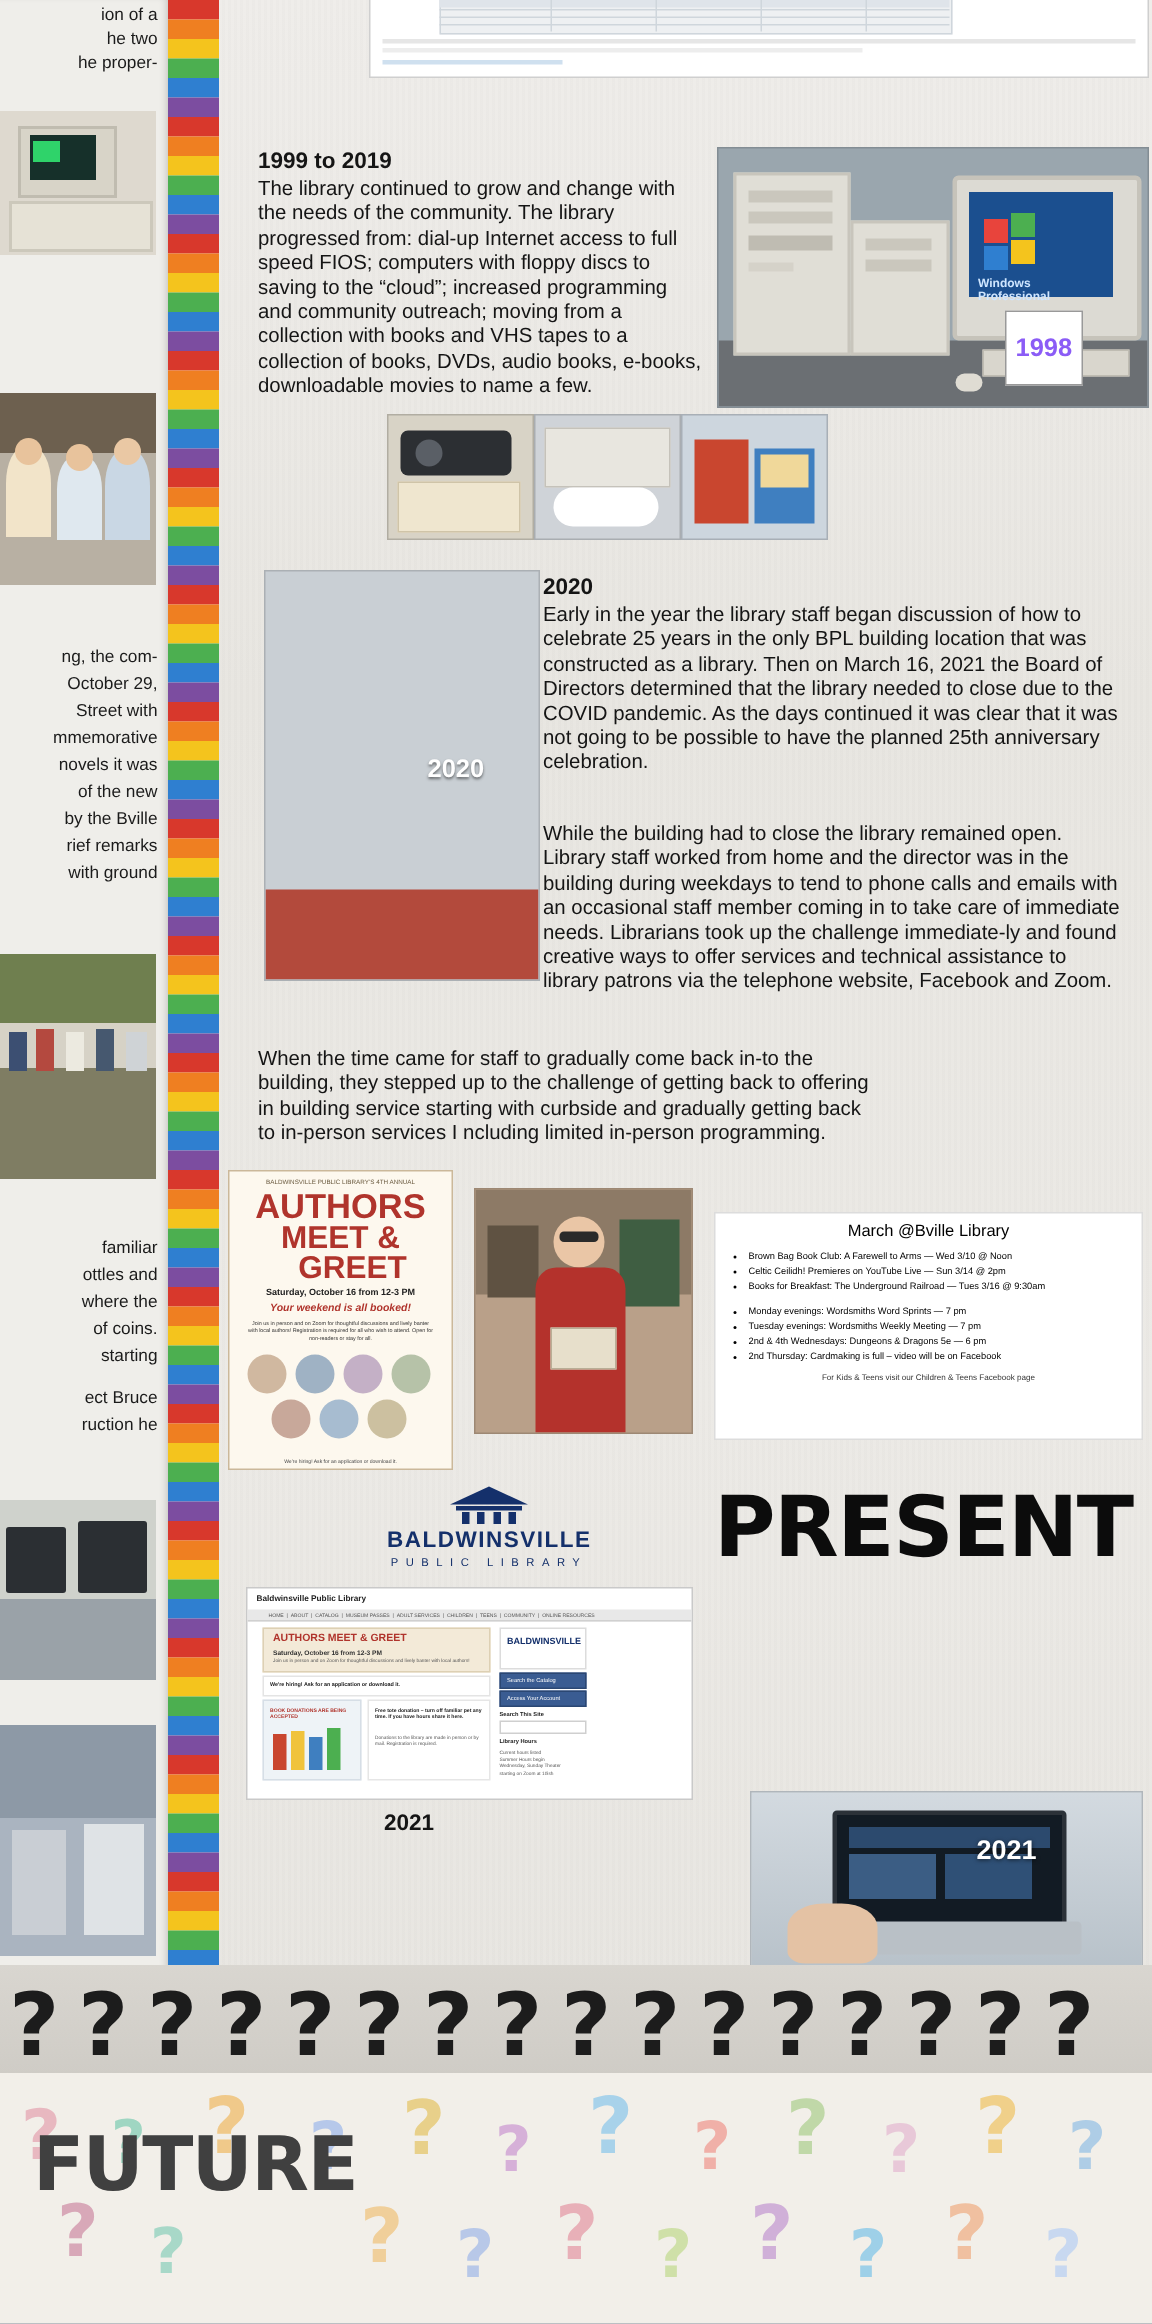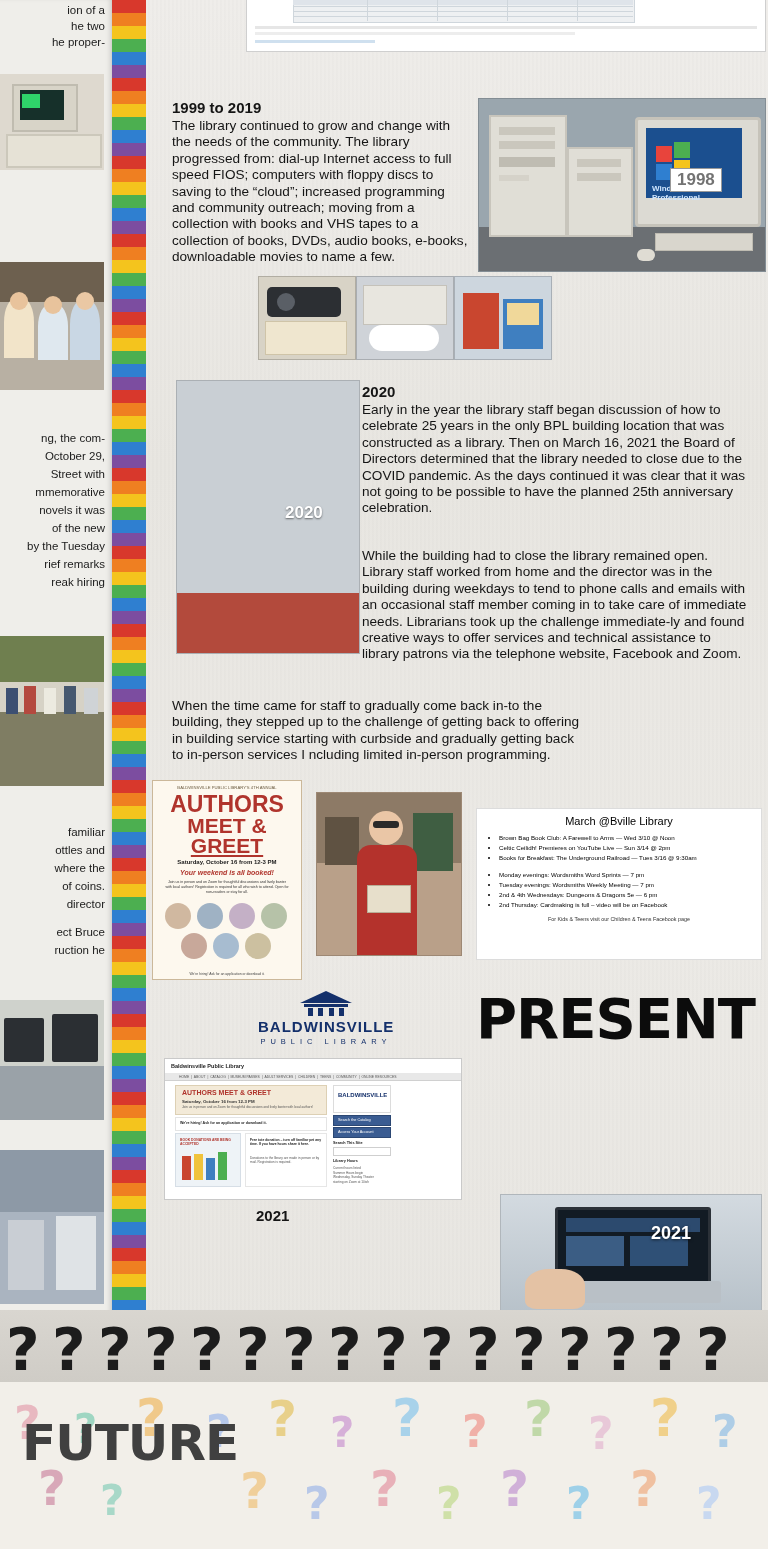--- a/index.html
+++ b/index.html
@@ -23,22 +23,22 @@
 
   
   .spine{position:absolute;left:112px;top:0;width:34px;height:1320px;overflow:hidden;
      background:#f4f3ef;}
   .spine i{display:block;height:13px;width:100%;}
 
   
   .txt{position:absolute;color:#151515;font-size:13.6px;line-height:16.4px;}
   .hd{font-weight:bold;}
   .photo{position:absolute;overflow:hidden;background:#cfd4d8;border:1px solid rgba(0,0,0,.15);}
-  .cap-year{position:absolute;background:#fff;color:#737373;font-weight:bold;
-     font-size:17px;padding:1px 6px;border:1px solid #999;}
+  .cap-year{position:absolute;background:#fff;color:#8b5cf6;font-weight:bold;
+     font-size:17px;padding:14px 6px;border:1px solid #999;margin-top:39px;}
 
   
   .present{position:absolute;font-family:"DejaVu Sans", sans-serif;font-weight:bold;
      font-size:56px;letter-spacing:-1px;color:#0c0c0c;}
   .future{position:absolute;font-family:"DejaVu Sans", sans-serif;font-weight:bold;
      font-size:50px;letter-spacing:-1px;color:#404040;}
 
   
   .qband{position:absolute;left:0;top:1310px;width:768px;height:239px;background:#f2efe9;
      overflow:hidden;}
@@ -136,40 +136,40 @@
       <div style="position:absolute;left:44px;top:34px;width:18px;height:18px;border-radius:50%;background:#e8c39c;"></div>
       <div style="position:absolute;left:76px;top:30px;width:18px;height:18px;border-radius:50%;background:#eac8a4;"></div>
     </div>
 
     <div class="lp-text" style="top:432px;">ng, the com-</div>
     <div class="lp-text" style="top:450px;">October 29,</div>
     <div class="lp-text" style="top:468px;">Street with</div>
     <div class="lp-text" style="top:486px;">mmemorative</div>
     <div class="lp-text" style="top:504px;">novels it was</div>
     <div class="lp-text" style="top:522px;">of the new</div>
-    <div class="lp-text" style="top:540px;">by the Tuesday</div>
+    <div class="lp-text" style="top:540px;">by the Bville</div>
     <div class="lp-text" style="top:558px;">rief remarks</div>
-    <div class="lp-text" style="top:576px;">reak hiring</div>
+    <div class="lp-text" style="top:576px;">with ground</div>
 
     <div class="lp-photo" style="top:636px;width:104px;height:150px;background:#93a06e;">
       <div style="position:absolute;left:0;top:0;width:104px;height:52px;background:#6f7f4f;"></div>
       <div style="position:absolute;left:0;top:46px;width:104px;height:34px;background:#d6d2c6;"></div>
       <div style="position:absolute;left:0;top:76px;width:104px;height:74px;background:#7f7d63;"></div>
       <div style="position:absolute;left:6px;top:52px;width:12px;height:26px;background:#3c4f72;"></div>
       <div style="position:absolute;left:24px;top:50px;width:12px;height:28px;background:#b4493f;"></div>
       <div style="position:absolute;left:44px;top:52px;width:12px;height:26px;background:#eceae0;"></div>
       <div style="position:absolute;left:64px;top:50px;width:12px;height:28px;background:#46586f;"></div>
       <div style="position:absolute;left:84px;top:52px;width:14px;height:26px;background:#cfd3d6;"></div>
     </div>
 
     <div class="lp-text" style="top:826px;">familiar</div>
     <div class="lp-text" style="top:844px;">ottles and</div>
     <div class="lp-text" style="top:862px;">where the</div>
     <div class="lp-text" style="top:880px;">of coins.</div>
-    <div class="lp-text" style="top:898px;">director</div>
+    <div class="lp-text" style="top:898px;">starting</div>
     <div class="lp-text" style="top:926px;">ect Bruce</div>
     <div class="lp-text" style="top:944px;">ruction he</div>
 
     <div class="lp-photo" style="top:1000px;width:104px;height:120px;background:#cfd2cc;">
       <div style="position:absolute;left:4px;top:18px;width:40px;height:44px;background:#2b2f33;border-radius:2px;"></div>
       <div style="position:absolute;left:52px;top:14px;width:46px;height:48px;background:#2b2f33;border-radius:2px;"></div>
       <div style="position:absolute;left:0;top:66px;width:104px;height:54px;background:#9aa2a8;"></div>
     </div>
 
     <div class="lp-photo" style="top:1150px;width:104px;height:154px;background:#aab4c0;">
@@ -352,21 +352,21 @@
   <div class="txt hd" style="left:362px;top:384px;font-size:15px;">2020</div>
   <div class="txt" style="left:362px;top:402px;width:388px;">Early in the year the library staff began discussion of how to celebrate 25 years in the only BPL building location that was constructed as a library.  Then on March 16, 2021 the Board of Directors determined that the library needed to close due to the COVID pandemic.  As the days continued it was clear that it was not going to be possible to have the planned 25th anniversary celebration.</div>
   <div class="txt" style="left:362px;top:548px;width:388px;">While the building had to close the library remained open.  Library staff  worked from home and the director was in the building during weekdays to tend to phone calls and emails with an occasional staff member coming in to take care of immediate needs.  Librarians took up the challenge immediate-ly and found creative ways to offer services and technical assistance to library patrons via the telephone website, Facebook and Zoom.</div>
   <div class="txt" style="left:172px;top:698px;width:412px;">When the time came for staff to gradually come back   in-to the building, they stepped up to the challenge of getting back to offering in building service starting with curbside and gradually getting back to in-person services I ncluding limited in-person programming.</div>
 
 
   <div class="flyer" style="left:152px;top:780px;width:148px;height:198px;">
     <div style="position:absolute;left:0;top:4px;width:148px;text-align:center;font-size:4.2px;color:#6a5a3f;">BALDWINSVILLE PUBLIC LIBRARY’S 4TH ANNUAL</div>
     <div class="fl-t" style="position:absolute;left:0;top:12px;width:148px;font-size:23px;">AUTHORS</div>
     <div class="fl-t" style="position:absolute;left:0;top:34px;width:148px;font-size:21px;">MEET &amp;</div>
-    <div class="fl-t" style="position:absolute;left:0;top:54px;width:148px;font-size:21px;text-decoration:underline;">GREET</div>
+    <div class="fl-t" style="position:absolute;left:0;top:54px;width:164px;font-size:21px;">GREET</div>
     <div style="position:absolute;left:0;top:78px;width:148px;text-align:center;font-size:6px;font-weight:bold;color:#222;">Saturday, October 16 from 12-3 PM</div>
     <div style="position:absolute;left:0;top:88px;width:148px;text-align:center;font-size:7px;font-style:italic;font-weight:bold;color:#b0342c;">Your weekend is all booked!</div>
     <div style="position:absolute;left:12px;top:99px;width:124px;text-align:center;font-size:3.6px;line-height:5px;color:#333;">Join us in person and on Zoom for thoughtful discussions and lively banter with local authors! Registration is required for all who wish to attend. Open for non-readers or stay for all.</div>
     <div class="sw" style="left:12px;top:122px;width:26px;height:26px;background:#d0b8a0;"></div>
     <div class="sw" style="left:44px;top:122px;width:26px;height:26px;background:#9fb2c4;"></div>
     <div class="sw" style="left:76px;top:122px;width:26px;height:26px;background:#c4b0c6;"></div>
     <div class="sw" style="left:108px;top:122px;width:26px;height:26px;background:#b6c2a8;"></div>
     <div class="sw" style="left:28px;top:152px;width:26px;height:26px;background:#c8a89a;"></div>
     <div class="sw" style="left:60px;top:152px;width:26px;height:26px;background:#a7bcd0;"></div>
     <div class="sw" style="left:92px;top:152px;width:26px;height:26px;background:#ccc0a0;"></div>

